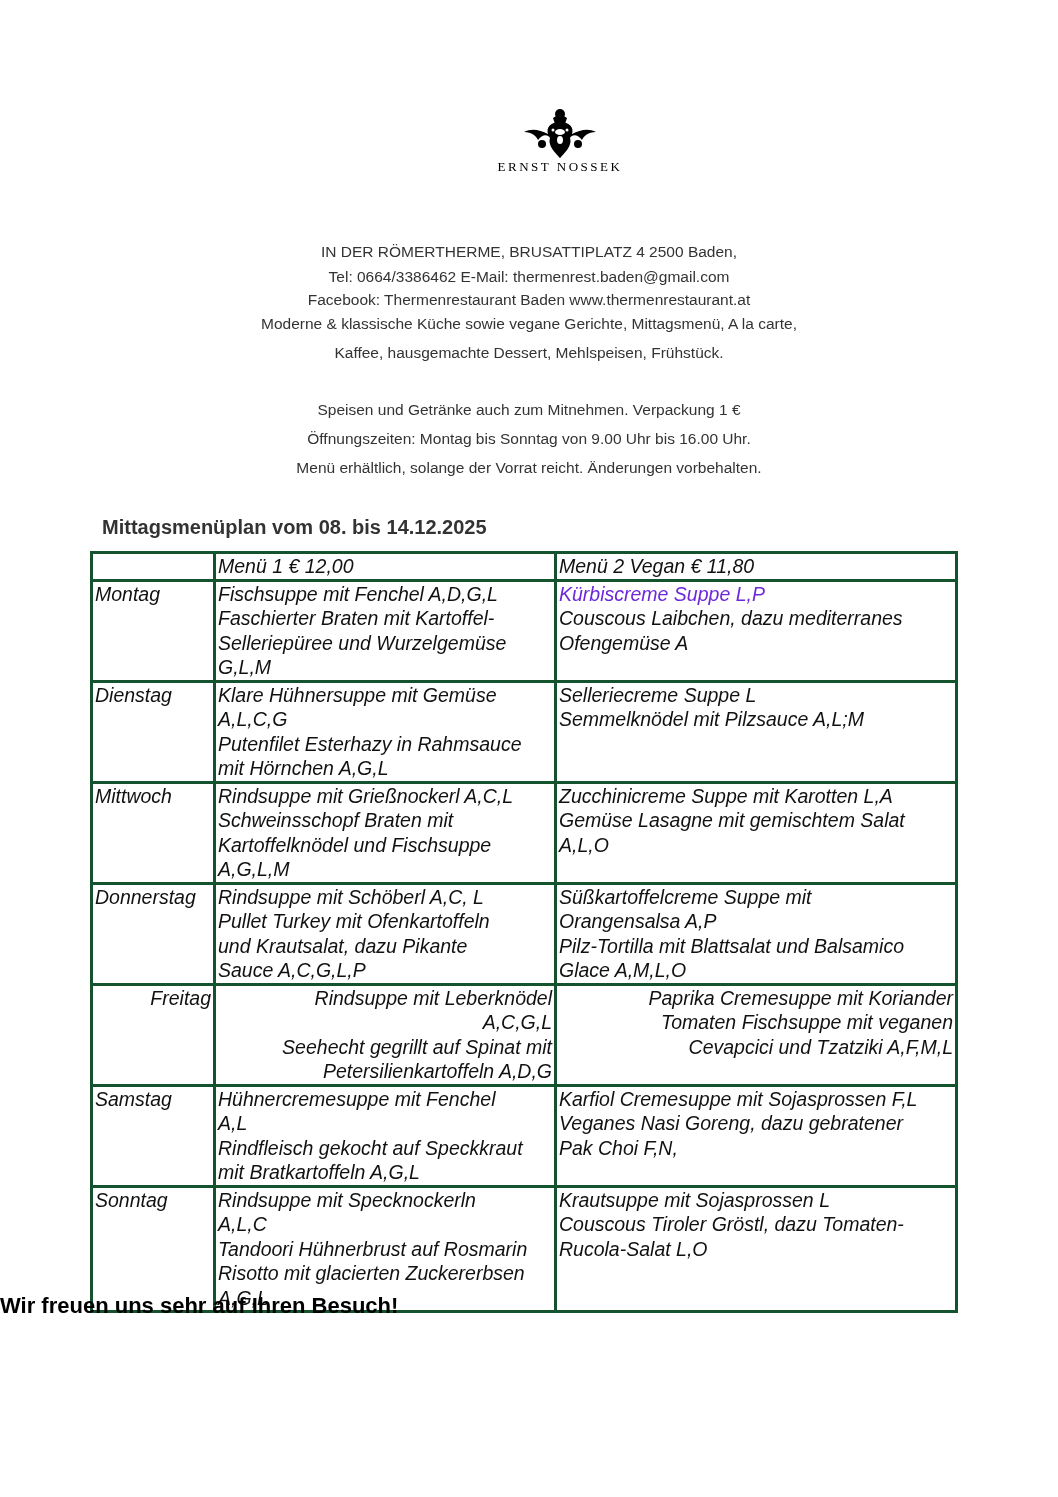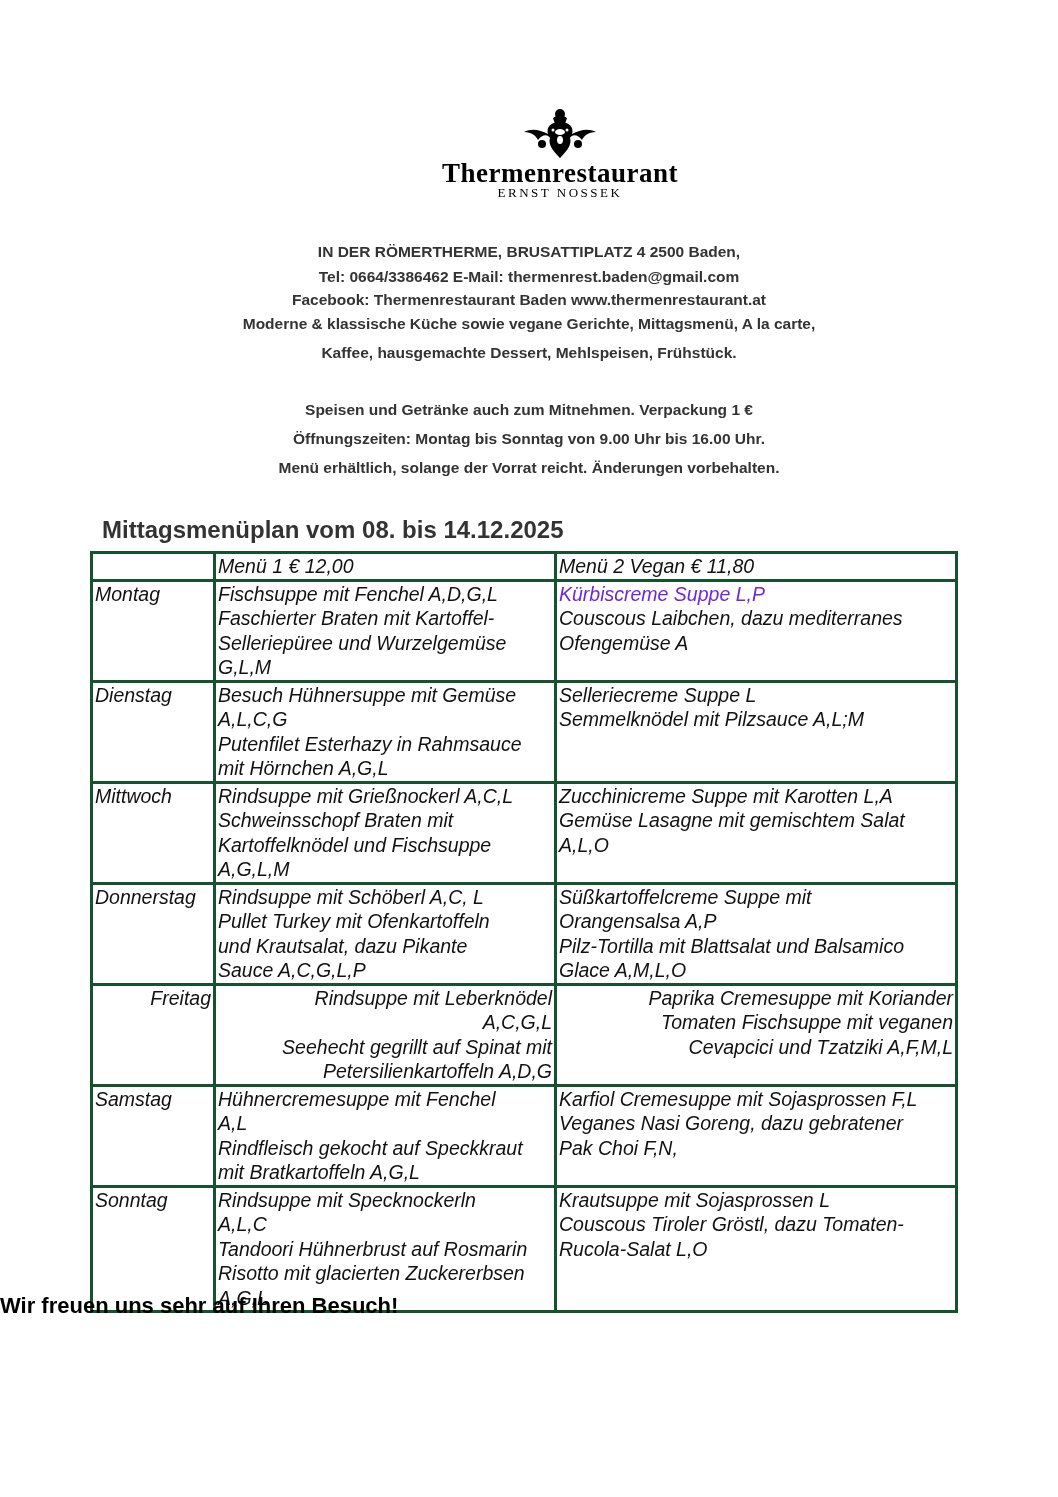--- a/index.html
+++ b/index.html
@@ -6,22 +6,22 @@
   body { width: 1058px; height: 1497px; position: relative; overflow: hidden;
          font-family: "Liberation Sans", sans-serif; color: #000; }
   .logo { position: absolute; left: 380px; top: 108px; width: 360px; text-align: center; }
   .ornament { display: block; margin: 0 auto; }
   .brand { font-family: "Liberation Serif", serif; font-weight: bold; font-size: 27px;
            letter-spacing: 0.5px; line-height: 26px; margin-top: 0px; }
   .brand-sub { font-family: "Liberation Serif", serif; font-size: 13px; letter-spacing: 2.5px;
                line-height: 14px; }
   .info { position: absolute; left: 0; width: 1058px; text-align: center; font-size: 15.5px;
           color: #333; }
-  .info div { position: absolute; left: 0; width: 1058px; white-space: nowrap; font-weight: bold; }
-  .title { position: absolute; left: 102px; top: 516px; font-size: 24px; font-weight: bold;
+  .info div { position: absolute; left: 0; width: 1058px; white-space: nowrap; }
+  .title { position: absolute; left: 102px; top: 516px; font-size: 20px; font-weight: bold;
            color: #333; white-space: nowrap; }
   table.menu { position: absolute; left: 90px; top: 551px; width: 865px;
                border-collapse: collapse; table-layout: fixed; }
   table.menu td { border: 3px solid #14532d; vertical-align: top; padding: 0 2px;
                   font-style: italic; font-size: 19.5px; line-height: 24.5px; color: #111; }
   table.menu col.c0 { width: 123px; }
   table.menu col.c1 { width: 341px; }
   table.menu col.c2 { width: 401px; }
   .line { display: block; white-space: nowrap; }
   .muted { color: #6d28d9; }
@@ -41,21 +41,20 @@
       <circle cx="58" cy="36" r="4"></circle>
       <path d="M34 40 L40 50 L46 40 Z"></path>
     </g>
     <g fill="#fff">
       <ellipse cx="40" cy="24" rx="5" ry="3"></ellipse>
       <ellipse cx="40" cy="32" rx="3" ry="4"></ellipse>
       <circle cx="33" cy="22" r="1.5"></circle>
       <circle cx="47" cy="22" r="1.5"></circle>
     </g>
   </svg>
-  <div class="brand">Thermenrestaurant</div>
   <div class="brand-sub">ERNST NOSSEK</div>
 </div>
 
 <div class="info">
   <div style="top:243px">IN DER RÖMERTHERME, BRUSATTIPLATZ 4 2500 Baden,</div>
   <div style="top:268px">Tel: 0664/3386462   E-Mail: thermenrest.baden@gmail.com</div>
   <div style="top:291px">Facebook: Thermenrestaurant Baden  www.thermenrestaurant.at</div>
   <div style="top:315px">Moderne &amp; klassische Küche sowie vegane Gerichte, Mittagsmenü, A la carte,</div>
   <div style="top:344px">Kaffee, hausgemachte Dessert, Mehlspeisen, Frühstück.</div>
   <div style="top:401px">Speisen und Getränke auch zum Mitnehmen. Verpackung 1 €</div>
@@ -87,21 +86,21 @@
         </td>
         <td>
           <span class="line muted">Kürbiscreme Suppe   L,P</span>
           <span class="line">Couscous Laibchen, dazu mediterranes</span>
           <span class="line">Ofengemüse A</span>
         </td>
       </tr>
       <tr style="height: 99px;">
         <td>Dienstag</td>
         <td>
-          <span class="line">Besuch Hühnersuppe mit Gemüse</span>
+          <span class="line">Klare Hühnersuppe mit Gemüse</span>
           <span class="line">A,L,C,G</span>
           <span class="line">Putenfilet  Esterhazy in Rahmsauce</span>
           <span class="line">mit Hörnchen   A,G,L</span>
         </td>
         <td>
           <span class="line">Selleriecreme Suppe  L</span>
           <span class="line">Semmelknödel mit Pilzsauce A,L;M</span>
         </td>
       </tr>
       <tr style="height: 99px;">

